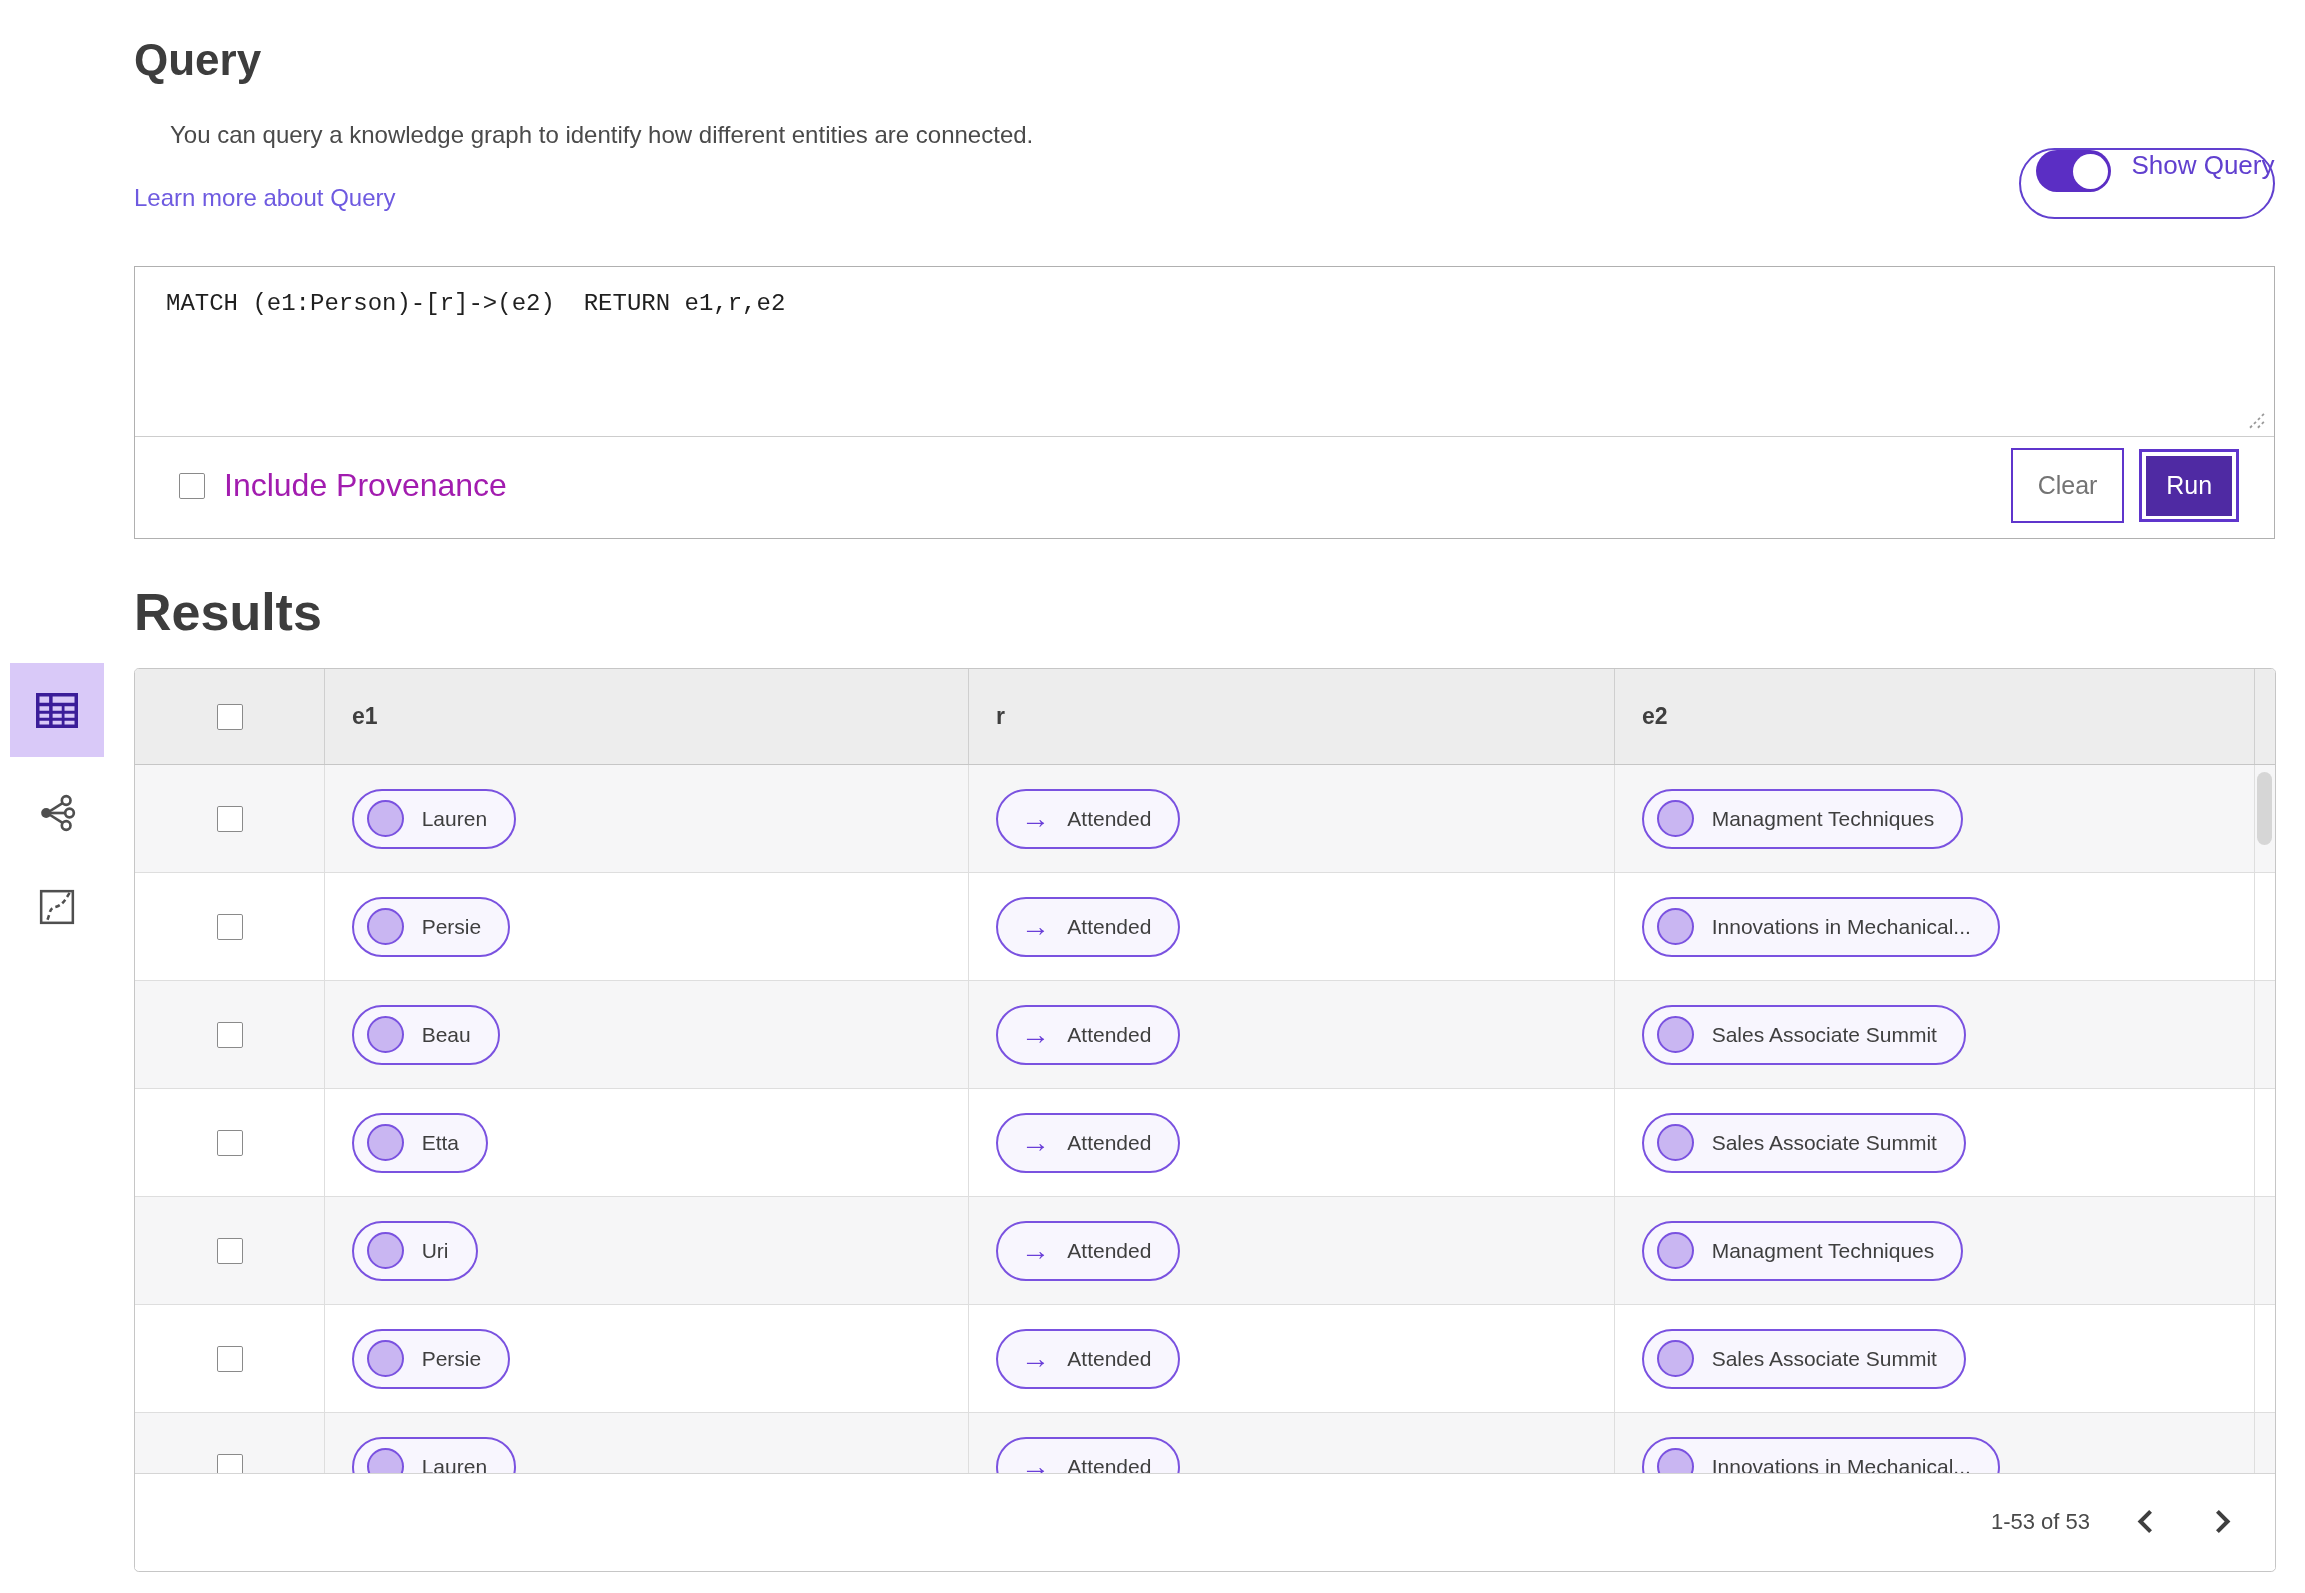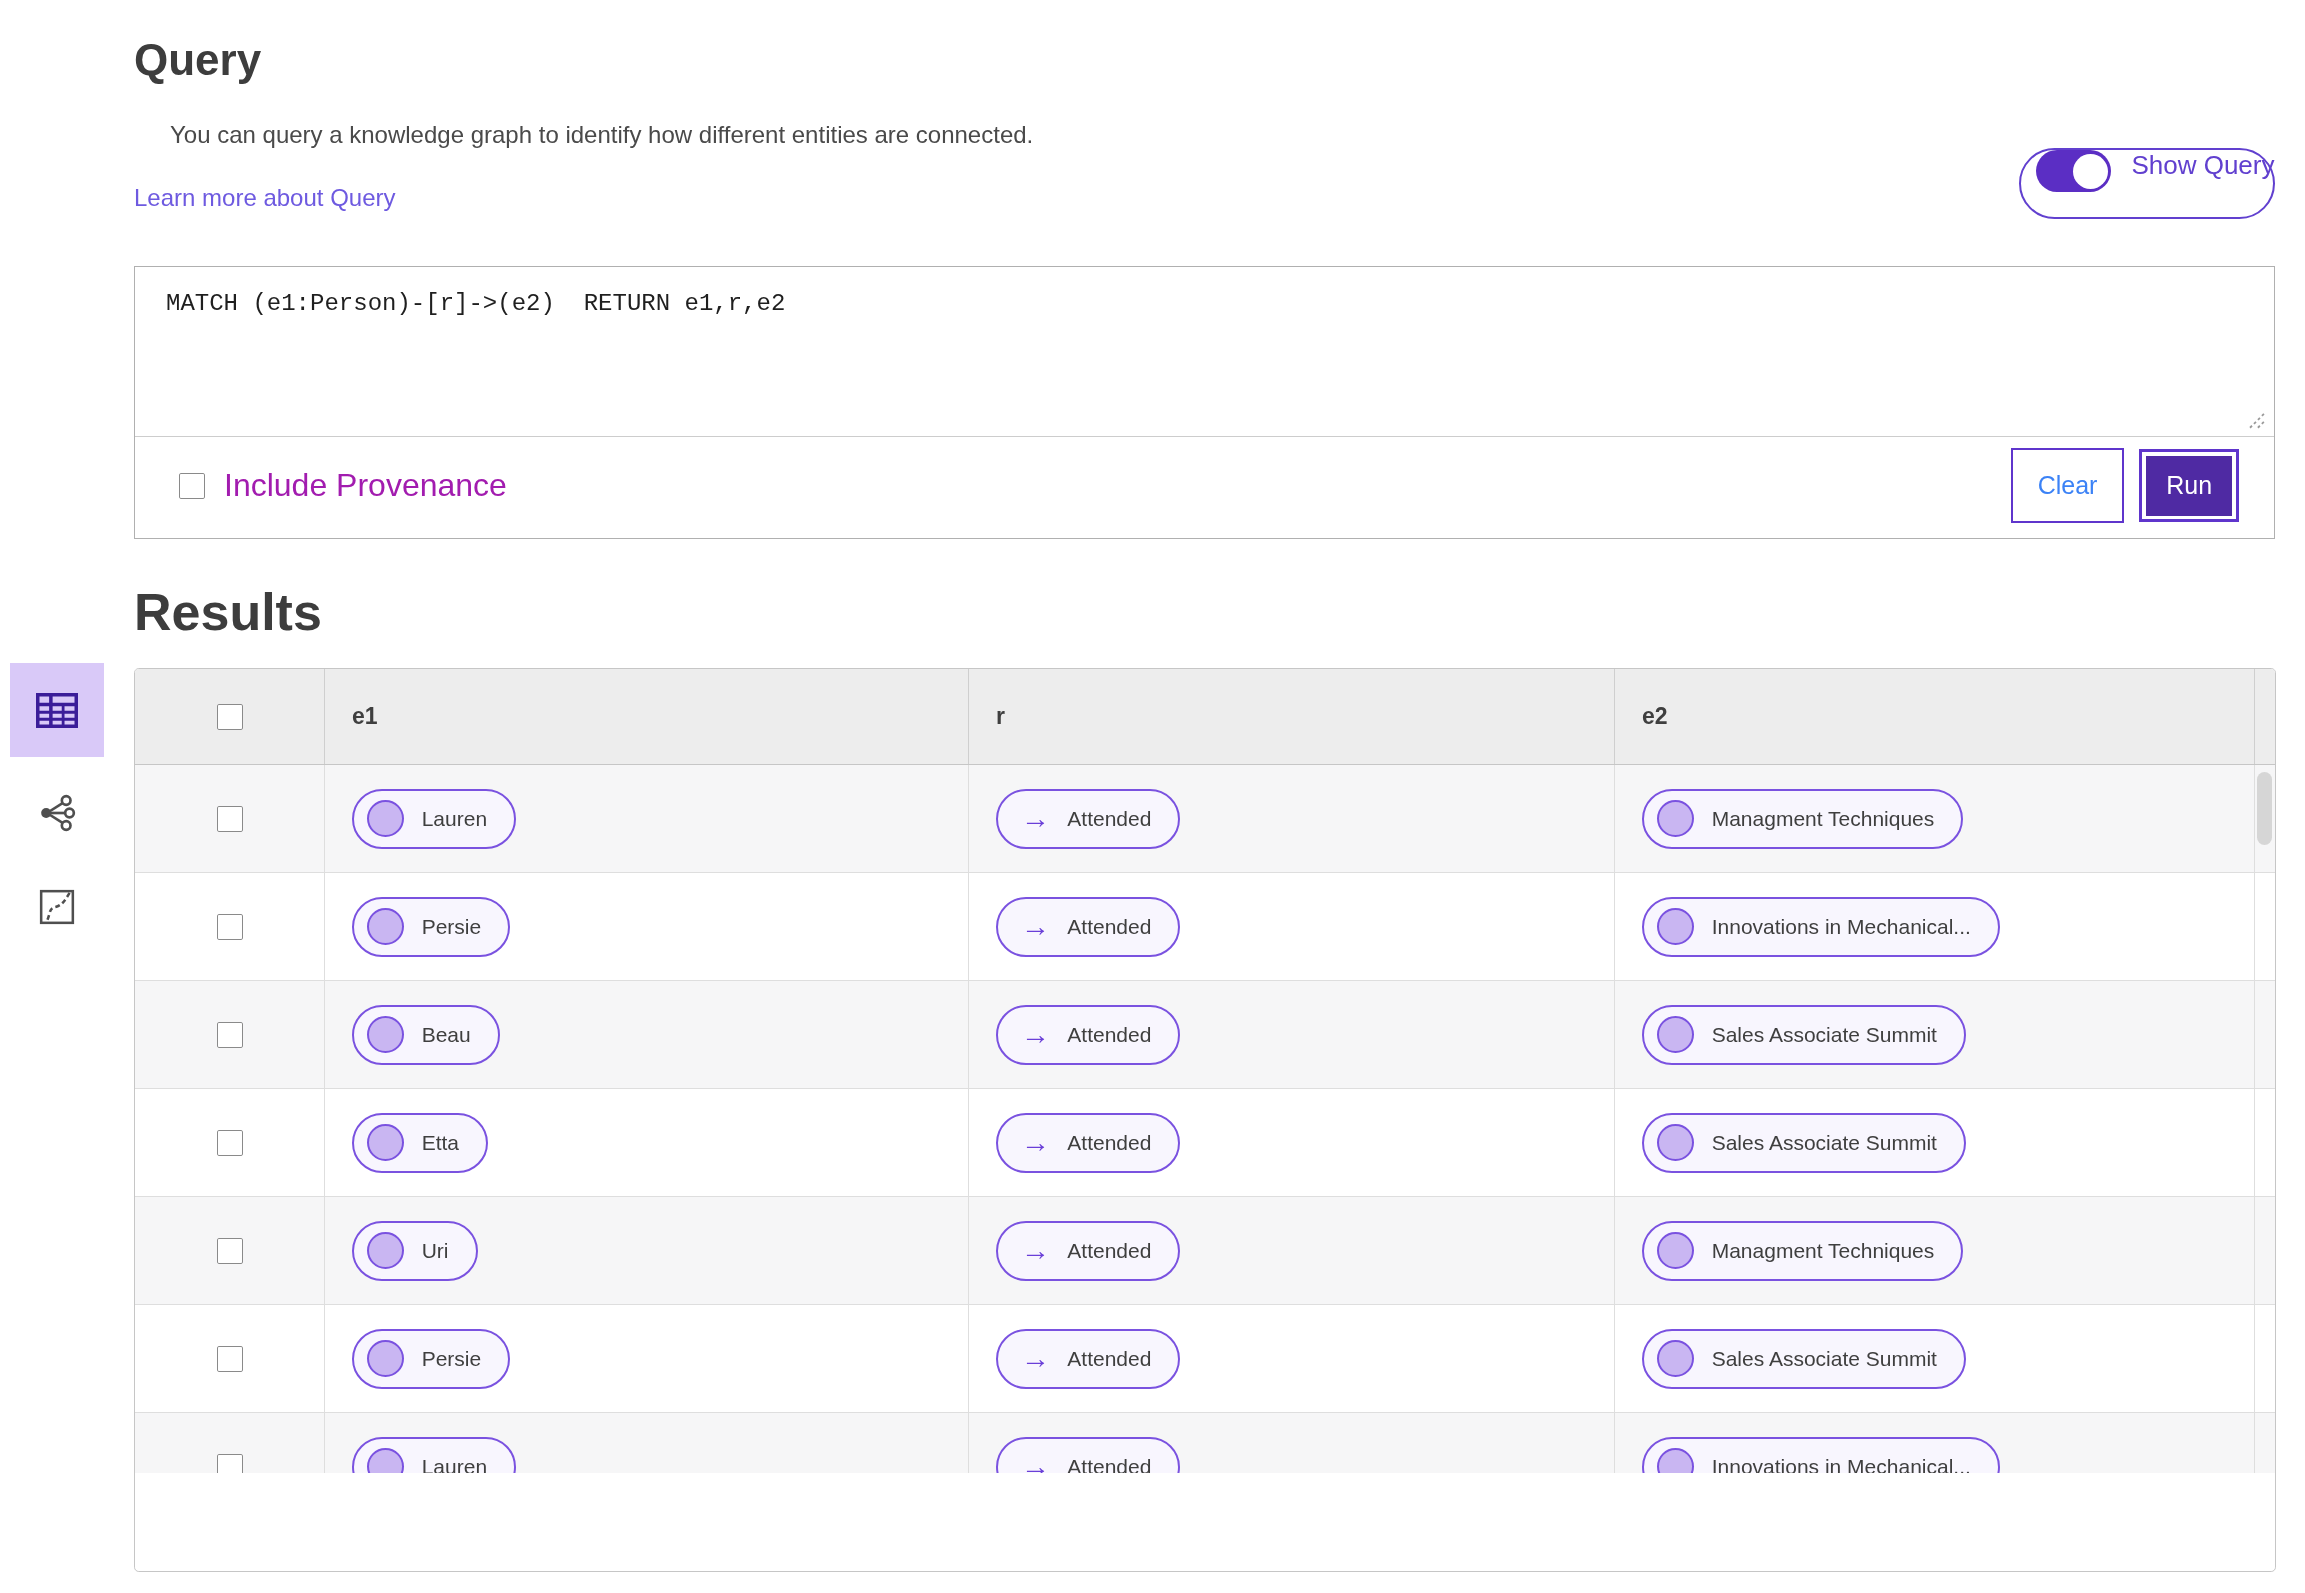--- a/index.html
+++ b/index.html
@@ -58,21 +58,21 @@
     height: 97px; display: flex; align-items: center; padding: 0 35px 0 44px;
   }
   .checkbox {
     width: 26px; height: 26px; border: 1.9px solid #8a8a8a; border-radius: 1.9px;
     background: #ffffff; display: inline-block; flex: 0 0 auto; cursor: pointer;
   }
   .prov-label { font-size: 32px; margin-left: 19px; color: #a21caf; }
   .actions-spacer { flex: 1; }
   .btn-clear {
     width: 113px; height: 75px; background: #ffffff; border: 2.9px solid #5f35cc;
-    color: #3b82f6; font-size: 25px; font-family: inherit; cursor: pointer;
+    color: #737373; font-size: 25px; font-family: inherit; cursor: pointer;
   }
   .btn-run-ring {
     margin-left: 15.4px; border: 3.8px solid #5f35cc; padding: 3.8px; cursor: pointer;
     background: #ffffff;
   }
   .btn-run {
     width: 86px; height: 60px; background: #4f2aa3; color: #ffffff;
     font-size: 25px; font-family: inherit; border: none; cursor: pointer;
     display: flex; align-items: center; justify-content: center;
   }
@@ -391,14 +391,27 @@
       <span class="chip">
         <span class="chip-circle"></span>
         <span class="chip-text">Innovations in Mechanical...</span>
       </span>
     </div>
     <div class="t-cell sb-cell"></div>
   </div>
 </div>
     <div class="scroll-thumb"></div>
   </div>
+  <div class="table-footer">
+    <span class="page-range">1-53 of 53</span>
+    <button class="pager-btn">
+      <svg width="23" height="27" viewBox="0 0 12 16">
+        <polyline points="9,2 3,8 9,14" fill="none" stroke="#3f3f3f" stroke-width="2.4"></polyline>
+      </svg>
+    </button>
+    <button class="pager-btn">
+      <svg width="23" height="27" viewBox="0 0 12 16">
+        <polyline points="3,2 9,8 3,14" fill="none" stroke="#3f3f3f" stroke-width="2.4"></polyline>
+      </svg>
+    </button>
+  </div>
 </div>
 
 
 </body></html>

